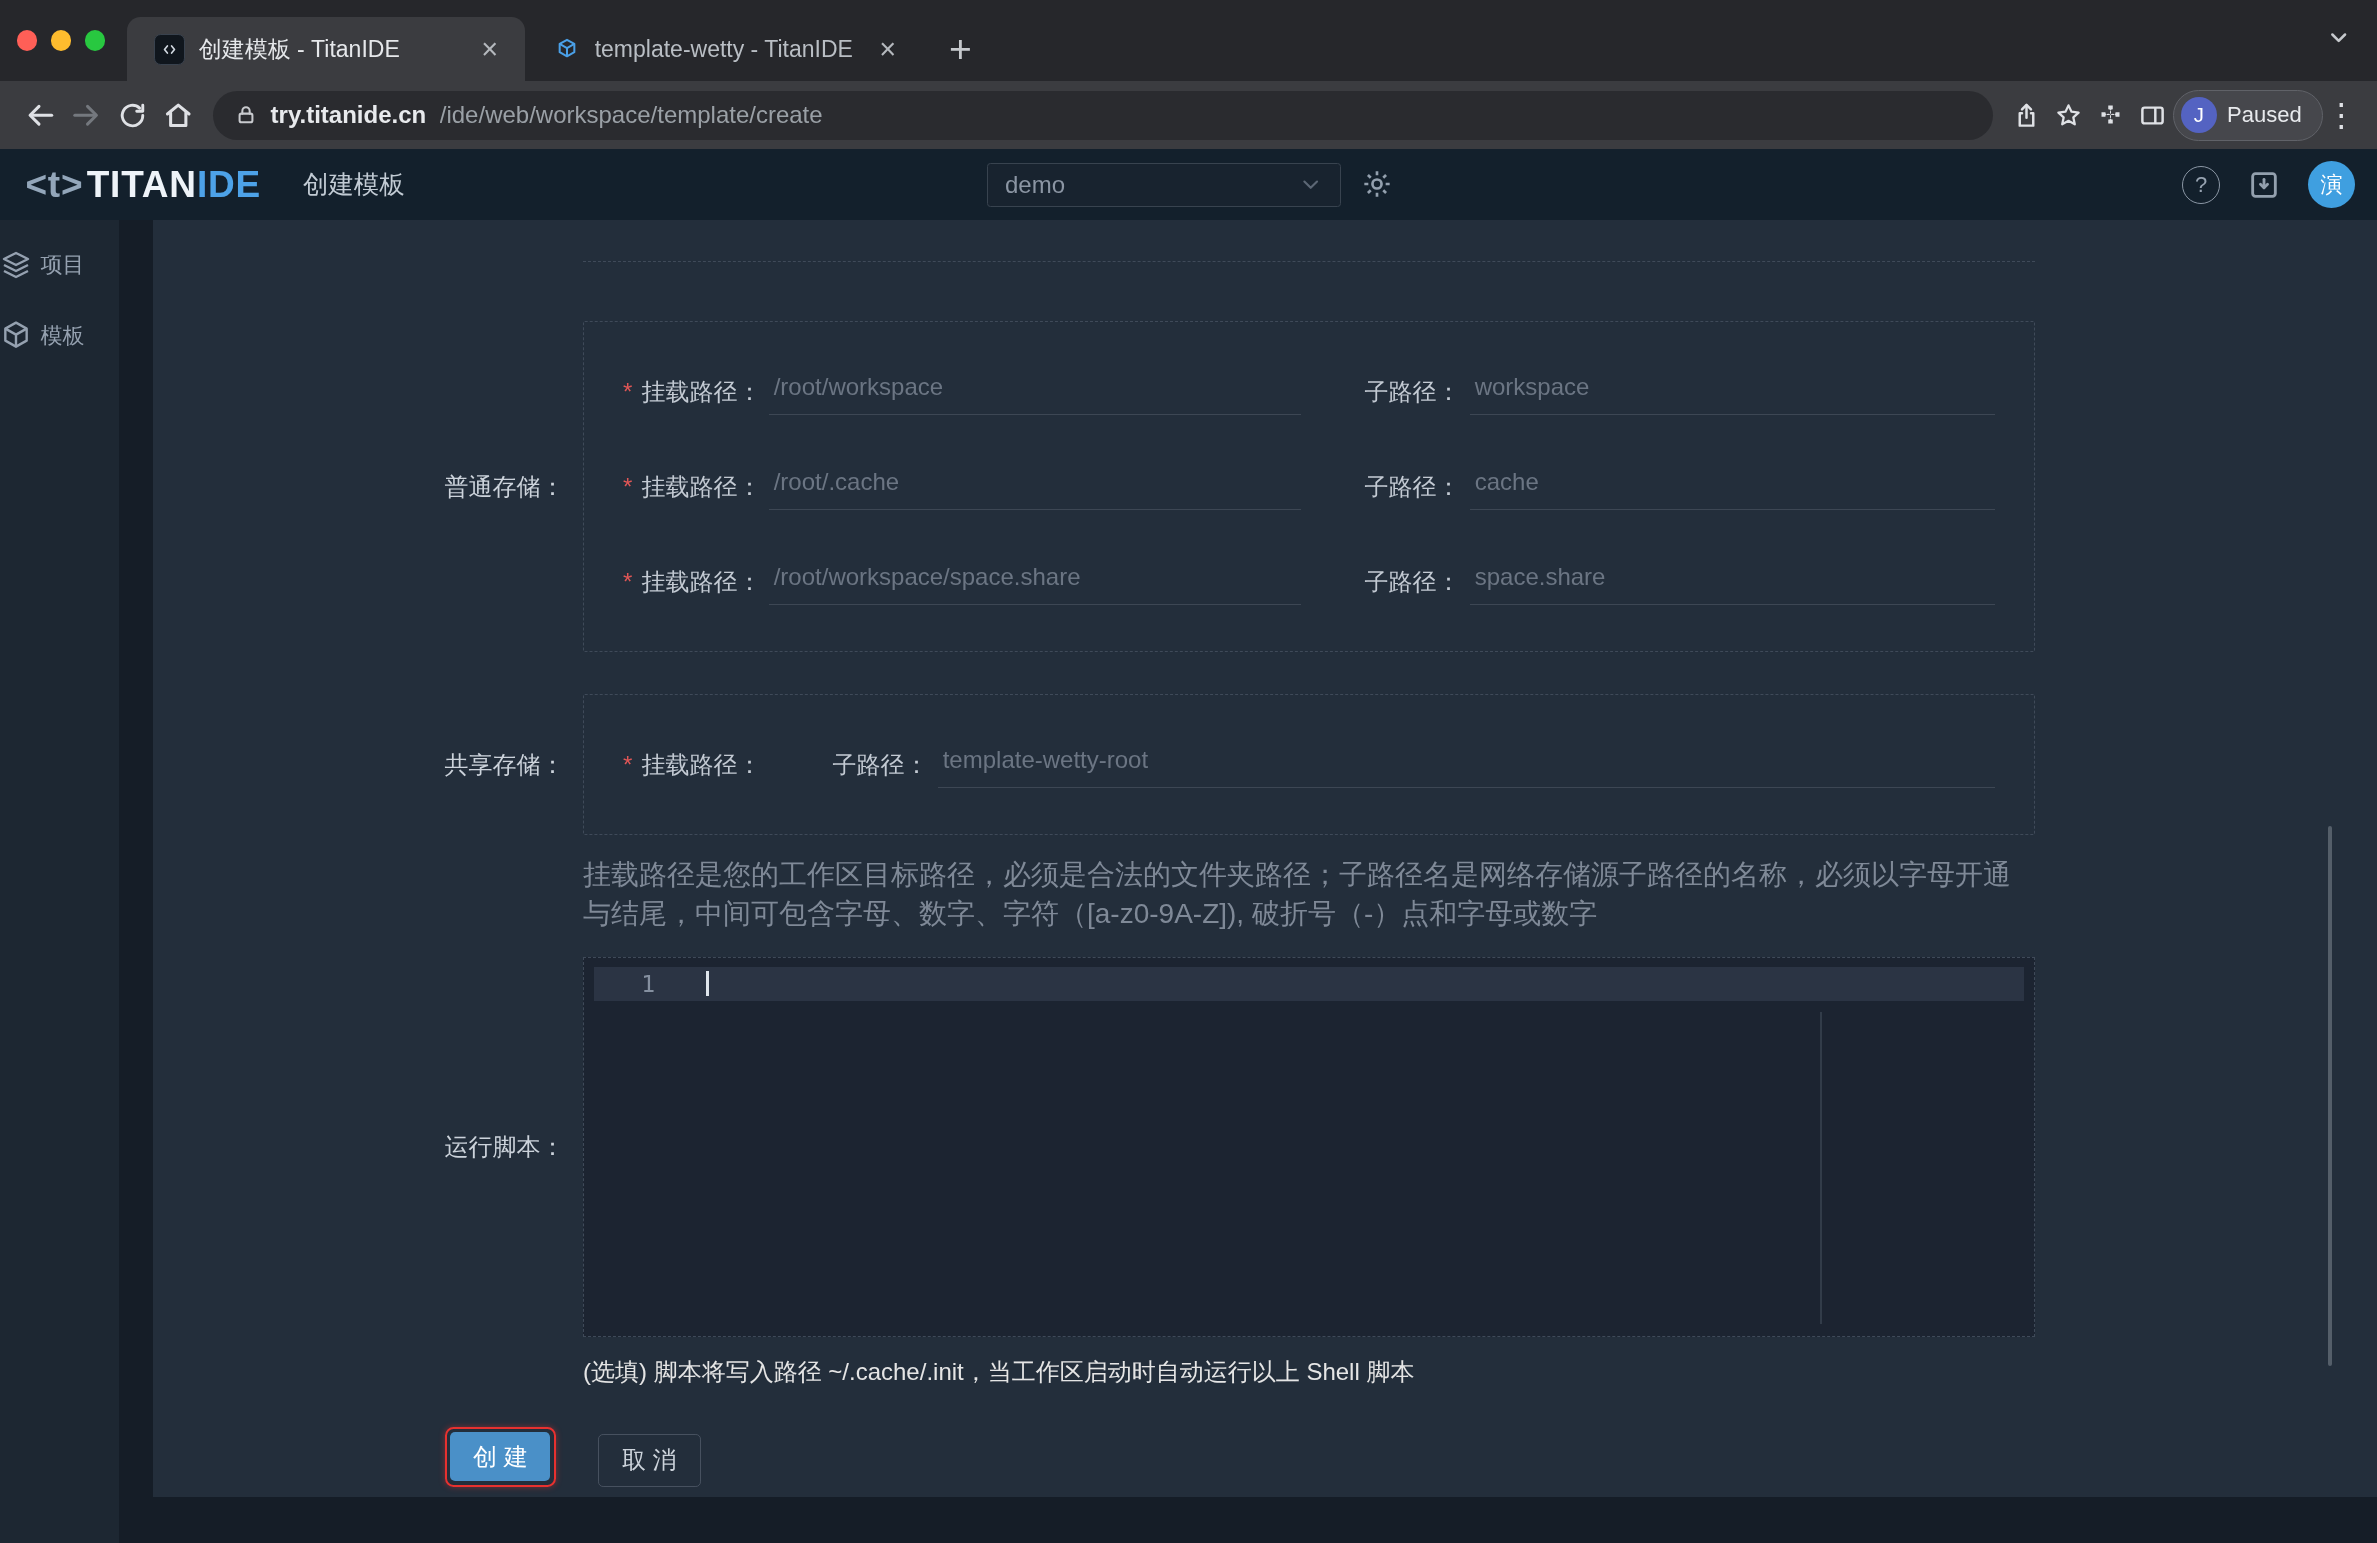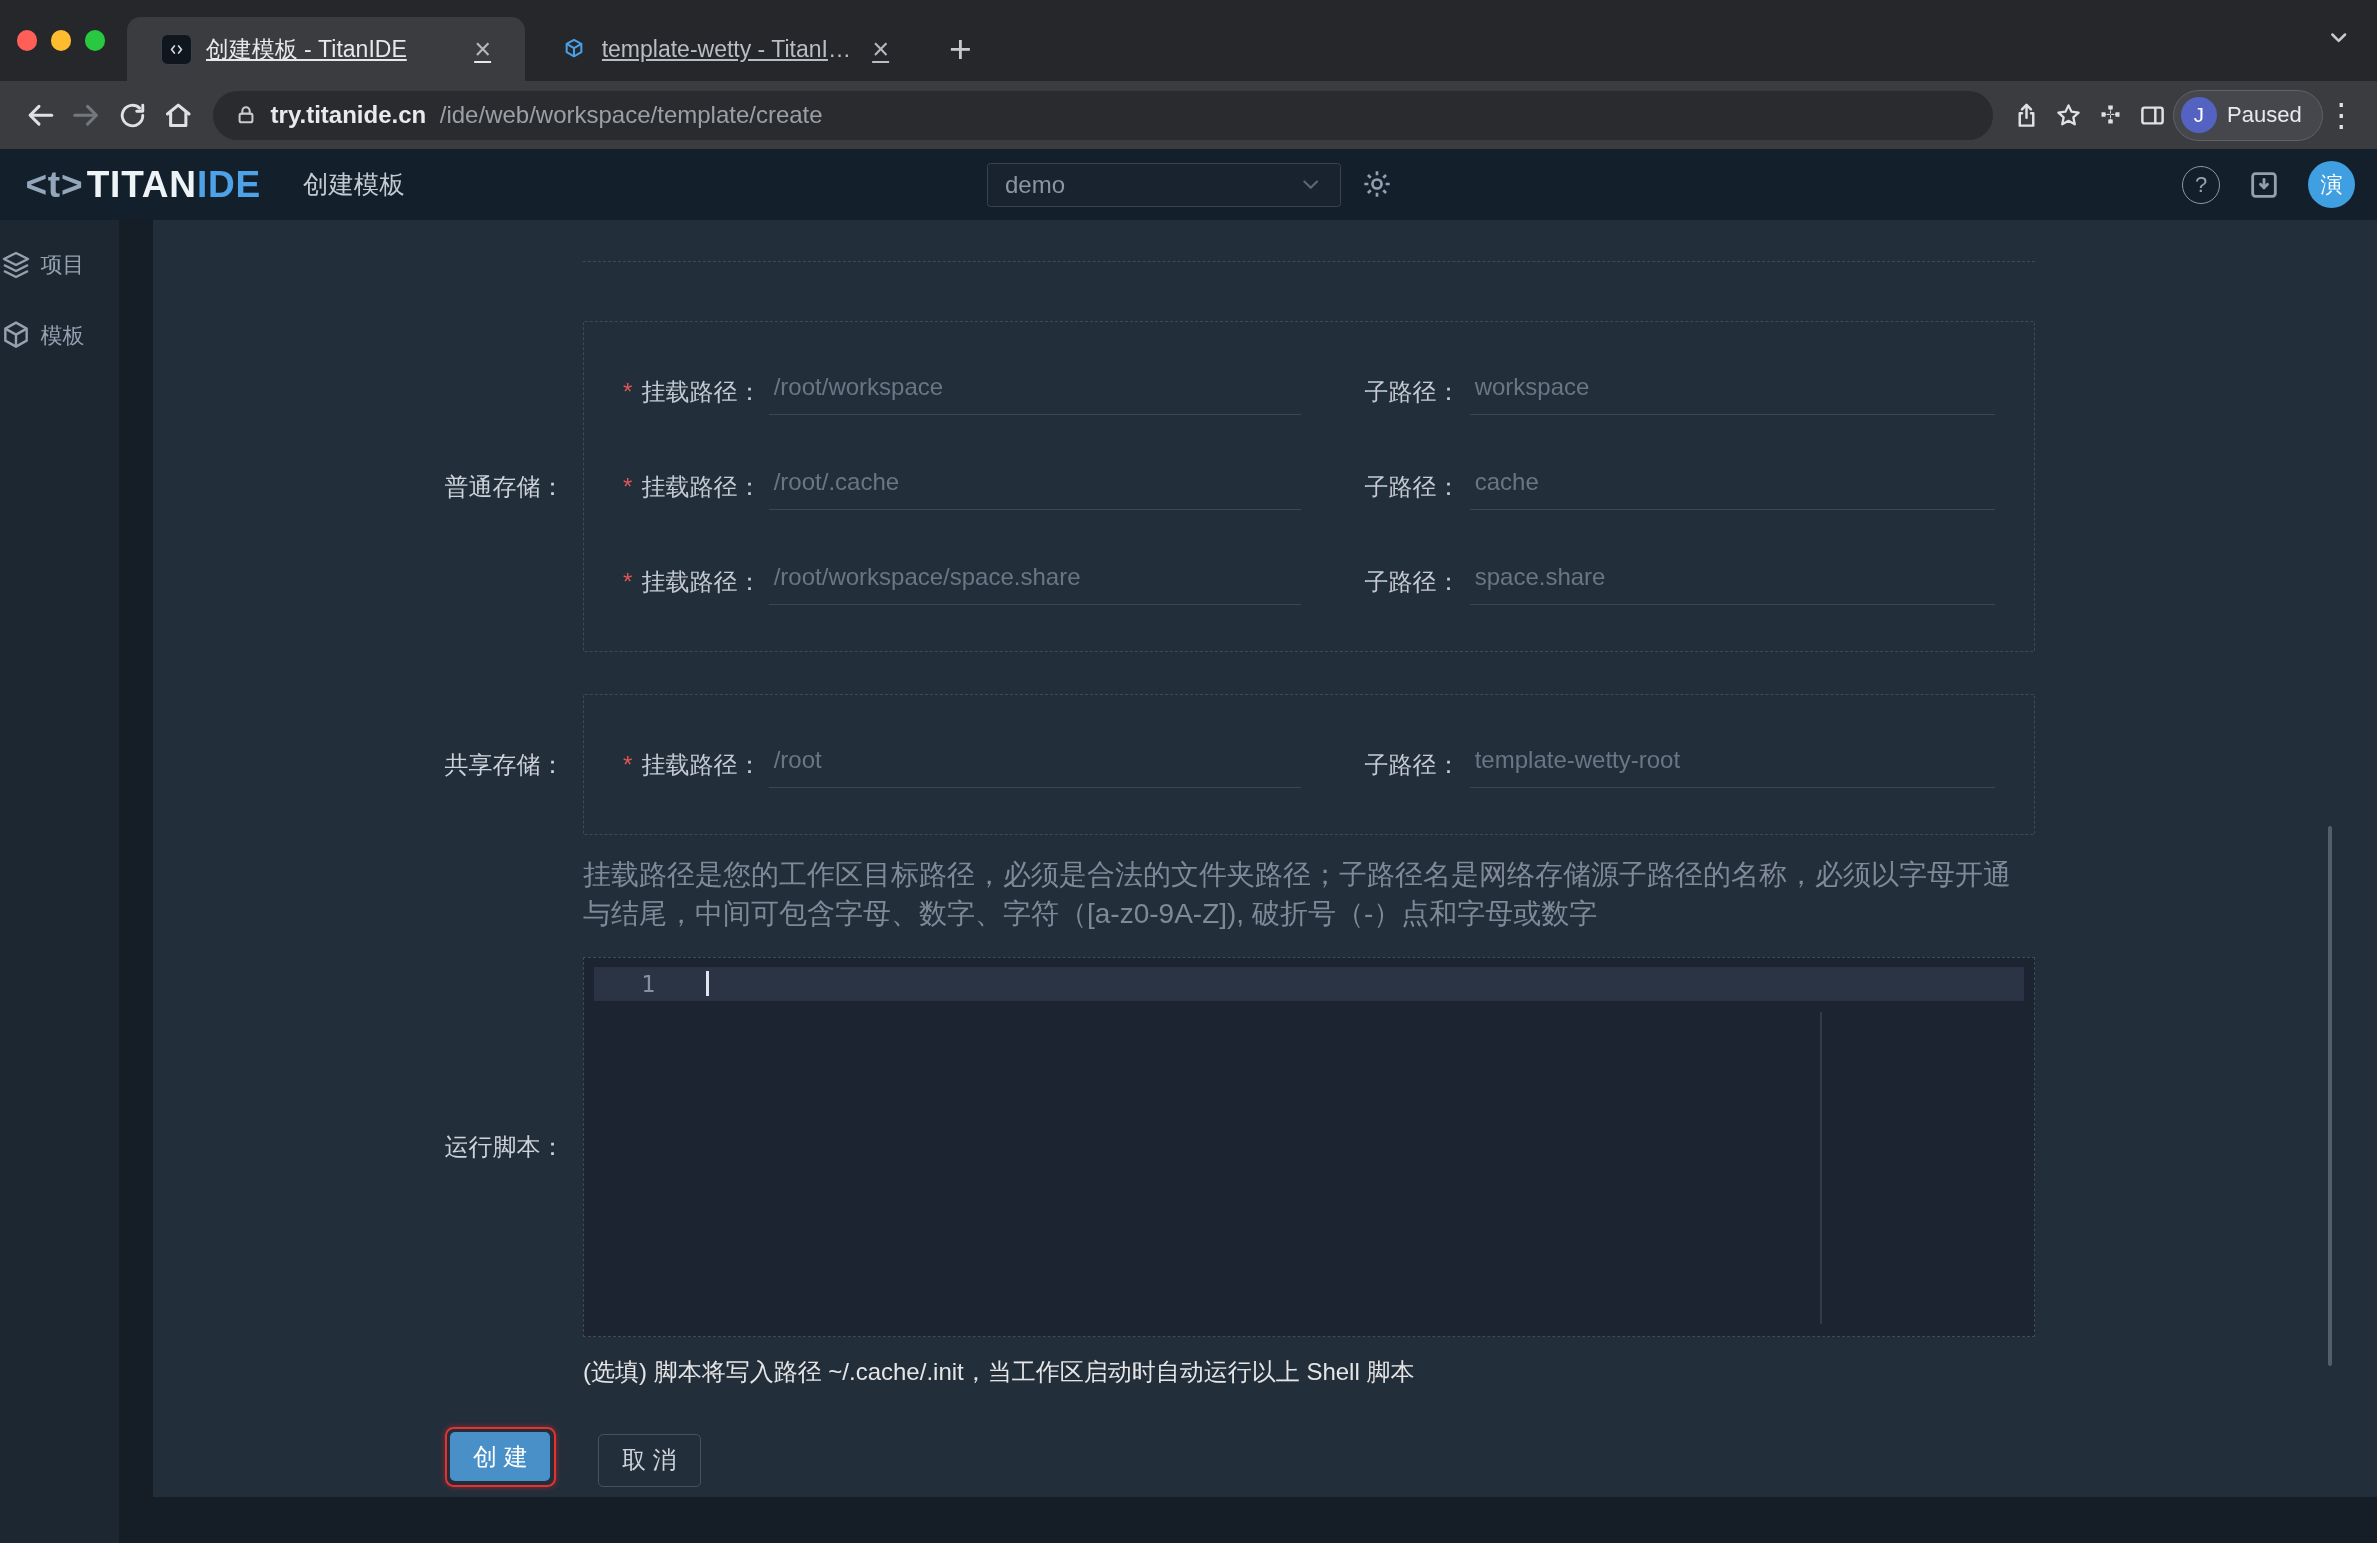--- a/index.html
+++ b/index.html
@@ -4,22 +4,22 @@
 <style>
   html,body{margin:0;padding:0;background:#000;}
   .screen{position:relative;width:2377px;height:1544px;overflow:hidden;
           font-family:"Liberation Sans","DejaVu Sans",sans-serif;background:#151d27;}
 
   
   .tabstrip{height:81px;background:#26272b;display:flex;align-items:flex-end;position:relative;}
   .traffic{display:flex;gap:13.6px;align-items:center;height:81px;padding:0 22px 0 17px;}
   .light{width:20.3px;height:20.3px;border-radius:50%;}
   .light.red{background:#ff5f57}.light.yellow{background:#febc2e}.light.green{background:#28c840}
-  .tab{width:398px;height:64px;display:flex;align-items:center;gap:13.6px;padding:0 34px;
-       box-sizing:border-box;border-radius:13.6px 13.6px 0 0;color:#b9bec4;font-size:23px;text-decoration:underline;}
+  .tab{width:398px;height:64px;display:flex;align-items:center;gap:13.6px;padding:0 27px;
+       box-sizing:border-box;border-radius:13.6px 13.6px 0 0;color:#b9bec4;font-size:23px;}
   .tab.active{background:#3b3c40;color:#e6e8eb;}
   .tab .title{flex:1;white-space:nowrap;overflow:hidden;text-overflow:ellipsis;}
   .tab .close{font-size:29px;color:#b4b8bd;line-height:1;}
   .fav1{width:29px;height:29px;border-radius:6.8px;background:#10161d;border:0.8px solid #39424e;
         display:flex;align-items:center;justify-content:center;color:#cfd6de;flex:0 0 auto;}
   .fav2{width:29px;height:29px;display:flex;align-items:center;justify-content:center;color:#4aa0e8;flex:0 0 auto;}
   .newtab{width:54px;height:54px;margin:0 0 5.1px 10.2px;display:flex;align-items:center;justify-content:center;
           font-size:39px;color:#c6c9cd;}
   .tabsearch{position:absolute;right:25.4px;top:25.4px;color:#c6c9cd;}
 
@@ -285,21 +285,20 @@
           </div>
         </div>
       </div>
 
       <div class="form-row mt50">
         <div class="row-label">共享存储：</div>
         <div class="group-box">
           <div class="field-row">
             <span class="req">*</span>
             <span class="f-label">挂载路径：</span>
-            <span class="f-input">/root</span>
             <span class="f-label2">子路径：</span>
             <span class="f-input2">template-wetty-root</span>
           </div>
         </div>
       </div>
 
       <div class="help-text">挂载路径是您的工作区目标路径，必须是合法的文件夹路径；子路径名是网络存储源子路径的名称，必须以字母开通与结尾，中间可包含字母、数字、字符（[a-z0-9A-Z]), 破折号（-）点和字母或数字</div>
 
       <div class="form-row mt28">
         <div class="row-label">运行脚本：</div>

